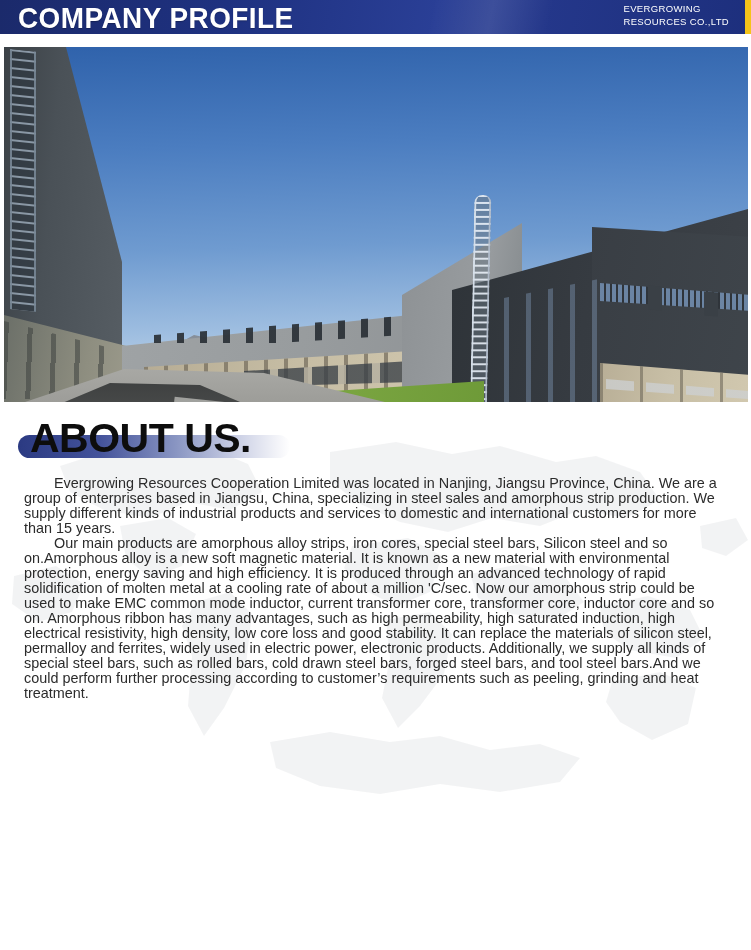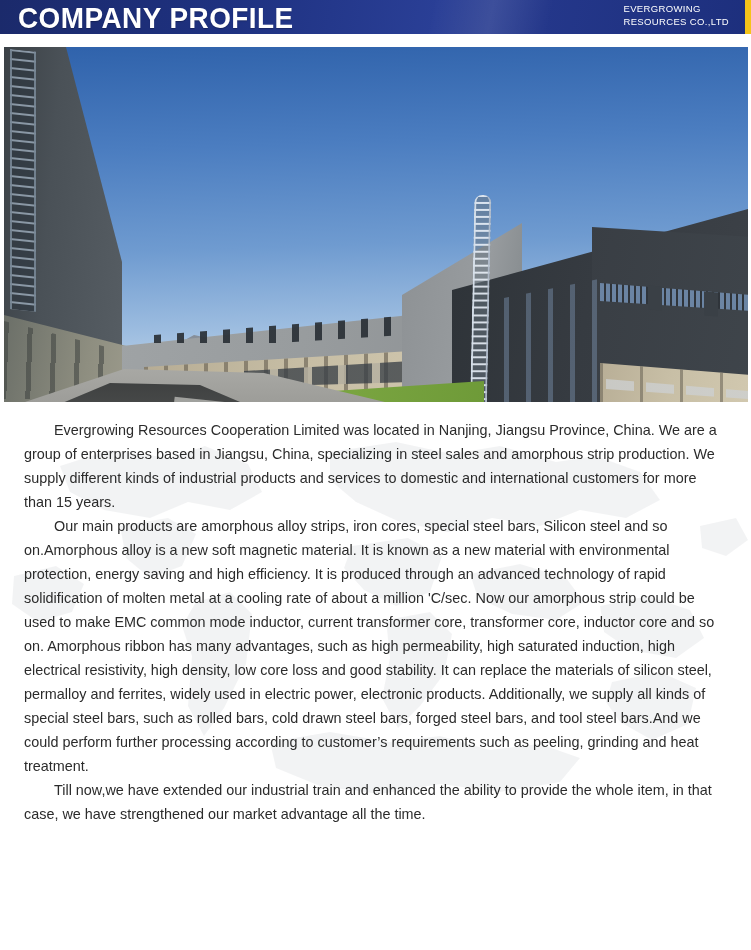--- a/index.html
+++ b/index.html
@@ -377,21 +377,21 @@
     color: #0d0d0d;
     letter-spacing: -0.5px;
     line-height: 44px;
     white-space: nowrap;
   }
   .about-body {
     position: relative;
     z-index: 2;
     margin: 16px 28px 0 24px;
     font-size: 14.4px;
-    line-height: 24px;
+    line-height: 15px;
     color: #2b2b2b;
     text-align: left;
   }
   .about-body p { text-indent: 30px; margin: 0; }
 </style>
 </head>
 <body>
 
 <div class="header">
   <div class="header-sheen"></div>
@@ -457,19 +457,22 @@
       <path d="M386 214 L430 206 L452 228 L444 268 L420 300 L398 322 L382 292 L390 252 Z"></path>
       <path d="M470 168 L520 158 L566 172 L584 196 L556 214 L512 208 L478 192 Z"></path>
       <path d="M600 200 L648 190 L690 204 L704 232 L676 252 L630 244 L604 226 Z"></path>
       <path d="M612 276 L660 266 L696 282 L688 318 L652 334 L620 316 L606 296 Z"></path>
       <path d="M270 336 L330 326 L390 336 L440 330 L490 344 L540 338 L580 352 L560 376 L500 386 L440 378 L380 388 L320 380 L276 362 Z"></path>
       <path d="M14 170 L56 160 L84 178 L72 206 L38 216 L12 198 Z"></path>
       <path d="M700 120 L736 112 L748 134 L726 150 L702 142 Z"></path>
     </g>
   </svg>
 
+  <div class="about-head">
+    <div class="about-underline"></div>
+    <h1 class="about-title">ABOUT US.</h1>
+  </div>
 
   <div class="about-body">
     <p>Evergrowing Resources Cooperation Limited was located in Nanjing, Jiangsu Province, China. We are a group of enterprises based in Jiangsu, China, specializing in steel sales and amorphous strip production. We supply different kinds of industrial products and services to domestic and international customers for more than 15 years.</p>
     <p>Our main products are amorphous alloy strips, iron cores, special steel bars, Silicon steel and so on.Amorphous alloy is a new soft magnetic material. It is known as a new material with environmental protection, energy saving and high efficiency. It is produced through an advanced technology of rapid solidification of molten metal at a cooling rate of about a million 'C/sec. Now our amorphous strip could be used to make EMC common mode inductor, current transformer core, transformer core, inductor core and so on. Amorphous ribbon has many advantages, such as high permeability, high saturated induction, high electrical resistivity, high density, low core loss and good stability. It can replace the materials of silicon steel, permalloy and ferrites, widely used in electric power, electronic products. Additionally, we supply all kinds of special steel bars, such as rolled bars, cold drawn steel bars, forged steel bars, and tool steel bars.And we could perform further processing according to customer’s requirements such as peeling, grinding and heat treatment.</p>
-    <p>Till now,we have extended our industrial train and enhanced the ability to provide the whole item, in that case, we have strengthened our market advantage all the time.</p>
   </div>
 </div>
 
 </body></html>

